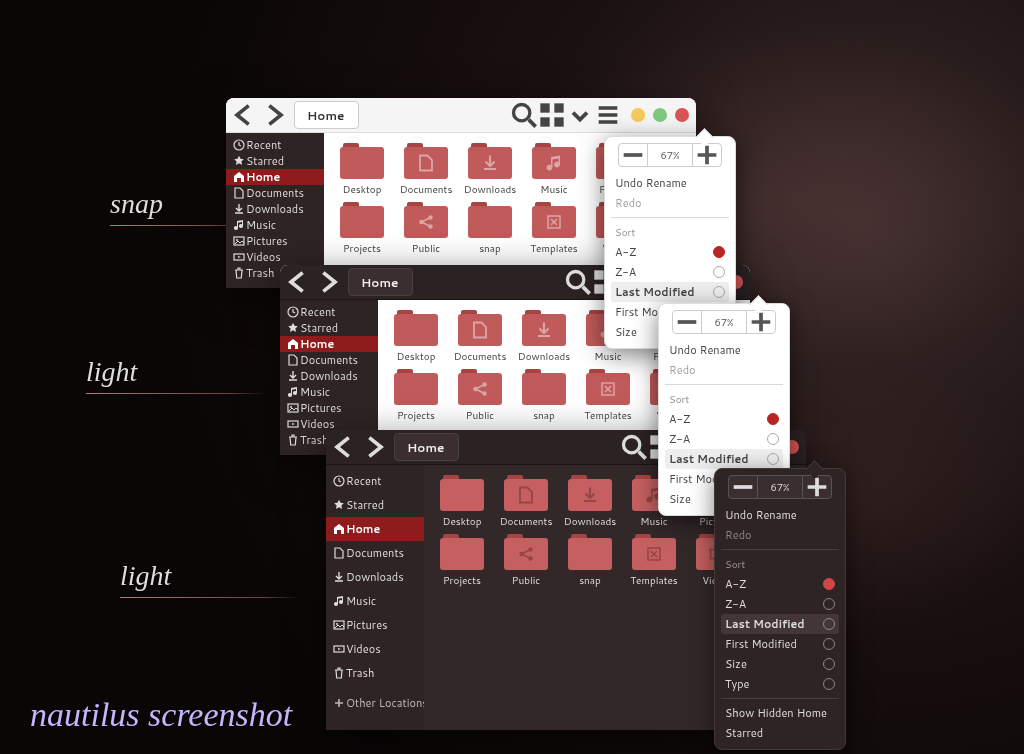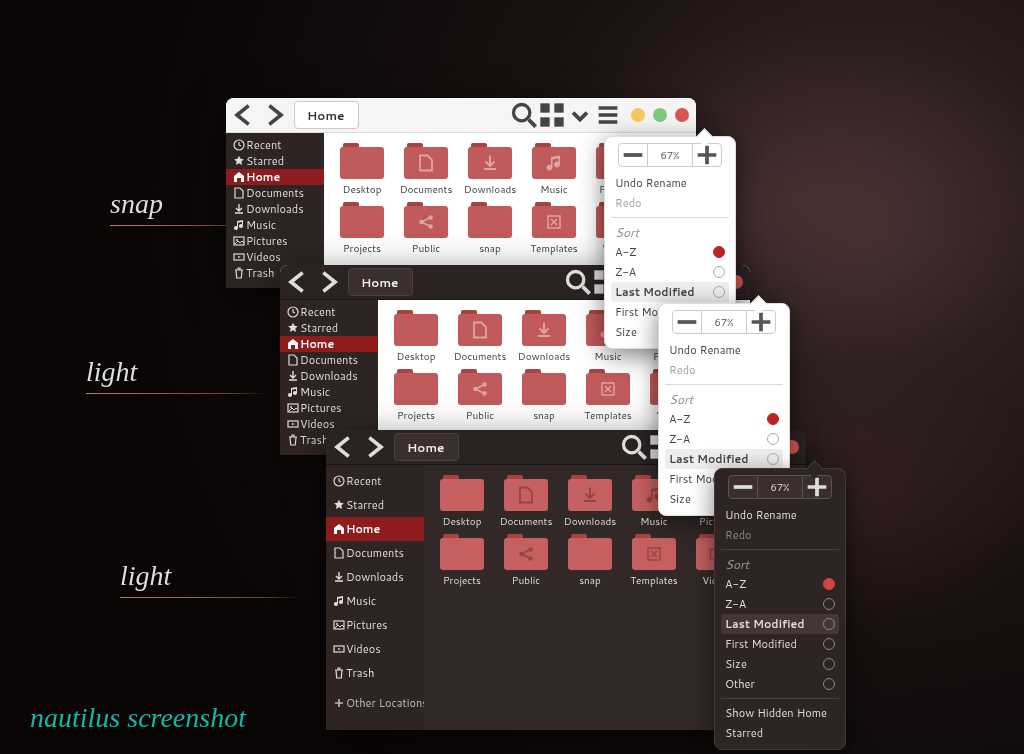--- a/index.html
+++ b/index.html
@@ -5,21 +5,21 @@
   html,body{margin:0;padding:0;width:1024px;height:754px;overflow:hidden;font-family:Cantarell,Ubuntu,"Helvetica Neue",Arial,sans-serif;font-size:12px;background:#0a0606;}
   .bg{position:absolute;inset:0;background:
       radial-gradient(circle at 85% 30%, #3b2a2a 0%, #1a1010 35%, #0a0606 70%),
       radial-gradient(circle at 75% 60%, #332020 0%, #120a0a 40%, #080404 80%);
   }
   .bg::after{content:"";position:absolute;inset:0;background:
       radial-gradient(ellipse 400px 250px at 800px 200px, rgba(120,80,80,.25),transparent 70%),
       radial-gradient(ellipse 300px 200px at 850px 500px, rgba(100,60,60,.2),transparent 70%);}
   .label{position:absolute;color:#ddd;font-family:"Segoe Script","Brush Script MT",cursive;font-size:28px;font-style:italic;text-shadow:1px 1px 2px #000;}
   .label .line{position:absolute;left:0;bottom:-6px;height:1px;width:180px;background:linear-gradient(to right,#b37a7a,#6a4040 80%,transparent);}
-  .caption{position:absolute;left:30px;bottom:20px;color:#14b8a6;font-family:"Segoe Script","Brush Script MT",cursive;font-size:28px;font-style:italic;text-shadow:1px 1px 2px #000;}
+  .caption{position:absolute;left:30px;bottom:20px;color:#c4b5fd;font-family:"Segoe Script","Brush Script MT",cursive;font-size:34px;font-style:italic;text-shadow:1px 1px 2px #000;}
   
   
   .fm{position:absolute;border-radius:8px;box-shadow:0 12px 40px rgba(0,0,0,.6);display:flex;flex-direction:column;overflow:visible;margin-top:40px;}
   .fm .titlebar{height:34px;display:flex;align-items:center;padding:0 4px;gap:2px;border-radius:8px 8px 0 0;}
   .navbtn{width:28px;height:28px;display:flex;align-items:center;justify-content:center;border-radius:4px;cursor:pointer;}
   .path{height:26px;display:flex;align-items:center;border-radius:4px;padding:0 8px 0 6px;gap:6px;margin-left:4px;}
   .spacer{flex:1;}
   .tbtns{display:flex;align-items:center;gap:0;margin-right:4px;}
   .tbtn{width:28px;height:28px;display:flex;align-items:center;justify-content:center;cursor:pointer;}
   .winbtn{width:14px;height:14px;border-radius:50%;margin:0 3px;cursor:pointer;}
@@ -39,21 +39,21 @@
   
   .popover{position:absolute;width:118px;border-radius:8px;box-shadow:0 6px 24px rgba(0,0,0,.5);padding:6px;font-size:11px;z-index:5;}
   .popover::before{content:"";position:absolute;top:-6px;right:24px;width:12px;height:12px;transform:rotate(45deg);}
   .zoomrow{display:flex;align-items:center;justify-content:center;gap:0;margin-bottom:6px;}
   .zoombtn{width:28px;height:22px;border:1px solid;display:flex;align-items:center;justify-content:center;cursor:pointer;}
   .zoombtn.l{border-radius:4px 0 0 4px;}
   .zoombtn.r{border-radius:0 4px 4px 0;}
   .zoompct{width:44px;height:22px;border-top:1px solid;border-bottom:1px solid;display:flex;align-items:center;justify-content:center;font-size:10px;text-align:center;}
   .prow{height:20px;display:flex;align-items:center;padding:0 4px;border-radius:3px;cursor:pointer;justify-content:space-between;}
   .prow.disabled{opacity:.5;cursor:default;}
-  .prow.sectionhdr{opacity:.6;cursor:default;font-size:12px;font-style:italic;}
+  .prow.sectionhdr{opacity:.6;cursor:default;font-size:10px;}
   .radio{width:10px;height:10px;border-radius:50%;border:1px solid;flex-shrink:0;}
   .radio.on{background:currentColor;}
   .prow.hl{border-radius:3px;font-weight:bold;}
   
   
   
   .fm.light .titlebar{background:#f5f5f5;border-bottom:1px solid #ddd;color:#444;}
   .fm.light .path{background:#fff;border:1px solid #ccc;color:#333;}
   .fm.light{background:#fff;}
   .fm.light .sidebar{background:#2f2424;color:#ddd;}
@@ -1055,21 +1055,21 @@
         </div>
         <div class="prow ">
             <span>First Modified</span>
             <span class="radio "></span>
         </div>
         <div class="prow ">
             <span>Size</span>
             <span class="radio "></span>
         </div>
         <div class="prow ">
-            <span>Other</span>
+            <span>Type</span>
             <span class="radio "></span>
         </div>
    <div style="height:1px;background:rgba(128,128,128,.3);margin:4px 0"></div>
         <div class="prow">
           <span>Show Hidden Home</span>
         </div>
         <div class="prow">
           <span>Starred</span>
         </div>
     </div>

